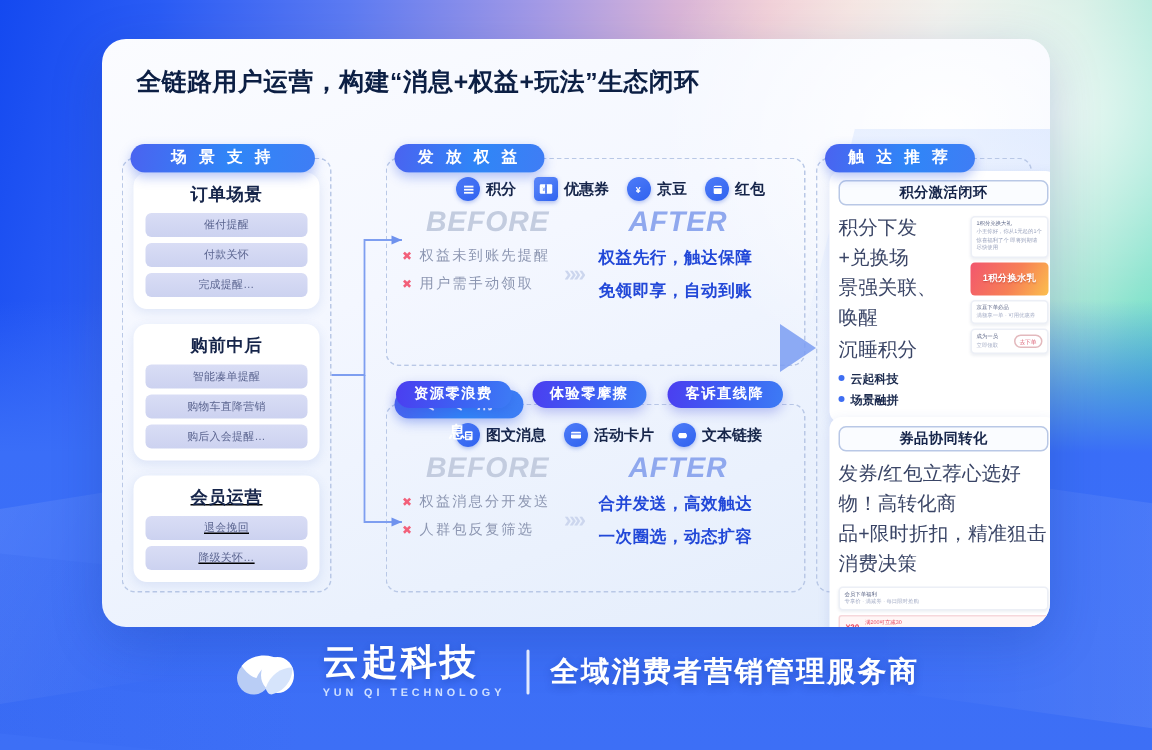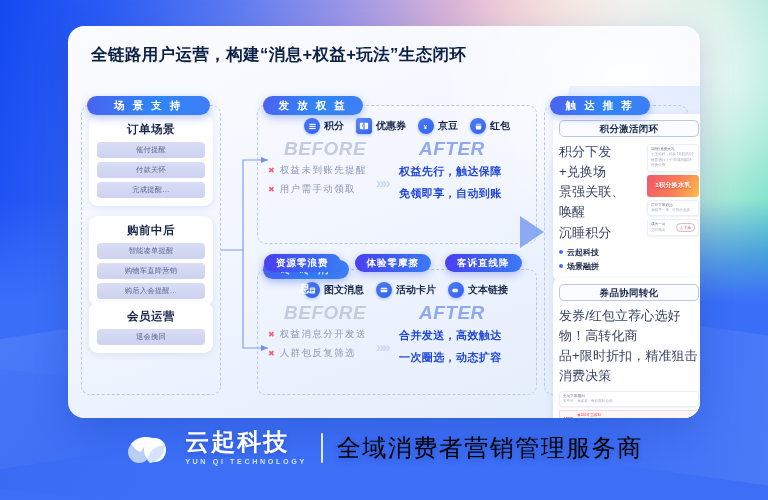--- a/index.html
+++ b/index.html
@@ -93,21 +93,21 @@
 
   
   .scene-card {
     position:absolute; left:21px; width:124px;
     background:#ffffff; border-radius:9px; z-index:5;
     box-shadow:0 2px 7px rgba(60,95,190,.12);
     padding:7px 8px 8px;
   }
   #scene-0 { top:89px;  }
   #scene-1 { top:190px; }
-  #scene-2 { top:276px; }
+  #scene-2 { top:291px;text-decoration:underline; }
   .scene-title {
     font-size:11.5px; font-weight:bold; color:#16254a;
     text-align:center; margin-bottom:5px; letter-spacing:.5px;
   }
   .scene-pill {
     height:16px; line-height:16px; border-radius:4px; margin-bottom:4px;
     background:linear-gradient(180deg,#d9ddf5,#ccd2f0);
     color:#5b6590; font-size:7.3px; text-align:center;
     letter-spacing:.2px; white-space:nowrap; overflow:hidden;
   }
@@ -229,21 +229,21 @@
   .logo-text { display:flex; flex-direction:column; line-height:1; }
   .logo-cn {
     font-size:24px; font-weight:bold; color:#fff; letter-spacing:2px;
     text-shadow:0 2px 5px rgba(10,40,130,.30);
   }
   .logo-en {
     font-size:7.2px; color:#cfe0ff; letter-spacing:2.6px; margin-top:4px; font-weight:bold;
   }
   .divider { width:2px; height:30px; background:rgba(255,255,255,.85); border-radius:1px; }
   .slogan {
-    font-size:24px; font-weight:normal; color:#000000; letter-spacing:1.5px;
+    font-size:19px; font-weight:bold; color:#ffffff; letter-spacing:1.5px;
     text-shadow:0 2px 6px rgba(10,40,130,.32);
   }
 </style>
 </head>
 <body>
 
 <div id="bg">
   <div class="bg-base"></div>
   <div class="bg-glow"></div>
   <div class="bg-lower"></div>
@@ -276,20 +276,21 @@
   </div>
   <div class="scene-card" id="scene-0">
     <div class="scene-title">订单场景</div>
     <div class="scene-pill">催付提醒</div>
     <div class="scene-pill">付款关怀</div>
     <div class="scene-pill">完成提醒…</div>
   </div>
   <div class="scene-card" id="scene-2">
     <div class="scene-title">会员运营</div>
     <div class="scene-pill">退会挽回</div>
+    <div class="scene-pill">降级关怀…</div>
   </div>
 
   <div class="mid-panel" id="mid-rights">
     <div class="chan-row">
       <div class="chan">
         <span class="chan-ico">
           <svg width="9" height="9" viewBox="0 0 10 10">
               <rect x="1.5" y="2" width="7" height="1.3" fill="#fff"></rect>
               <rect x="1.5" y="4.3" width="7" height="1.3" fill="#fff"></rect>
               <rect x="1.5" y="6.6" width="7" height="1.3" fill="#fff"></rect>

